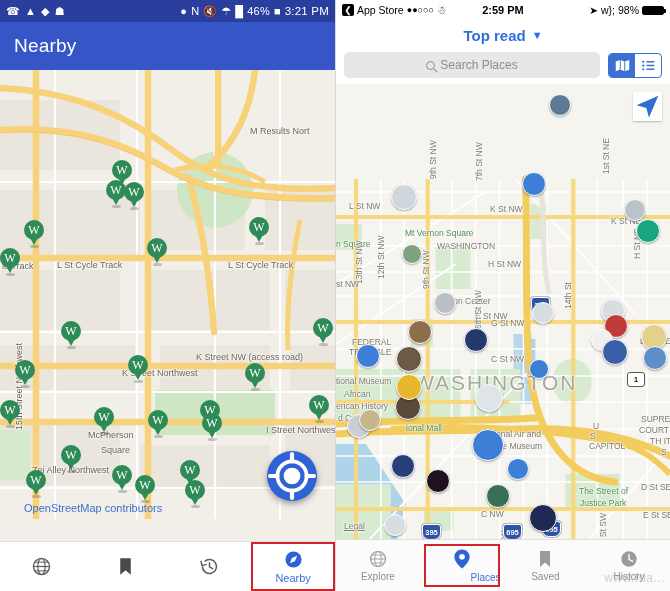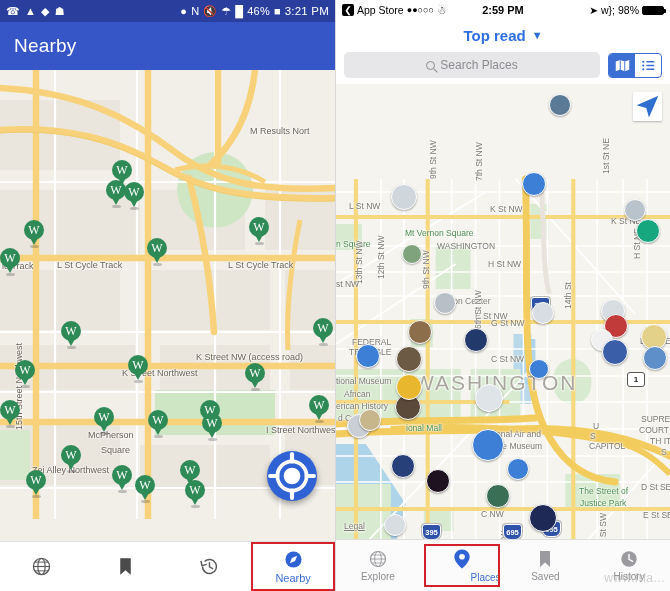--- a/index.html
+++ b/index.html
@@ -396,20 +396,21 @@
             <div class="tip"></div>
             <div class="shadow"></div>
           </div>
           <div class="wpin" style="left: 185px; top: 410px;">
             <div class="body">W</div>
             <div class="tip"></div>
             <div class="shadow"></div>
           </div>
         </div>
 
+      <div class="maplabel osm" style="left:24px; top:432px;">OpenStreetMap contributors</div>
 
       <div class="fab" style="right:18px; bottom:18px;">
         <svg width="24" height="24" viewBox="0 0 24 24">
           <circle cx="12" cy="12" r="4" fill="#fff"></circle>
           <circle cx="12" cy="12" r="7" fill="none" stroke="#fff" stroke-width="1.8"></circle>
           <g stroke="#fff" stroke-width="2" stroke-linecap="round">
             <line x1="12" y1="1.5" x2="12" y2="5"></line>
               <line x1="12" y1="19" x2="12" y2="22.5"></line>
             <line x1="1.5" y1="12" x2="5" y2="12"></line>
               <line x1="19" y1="12" x2="22.5" y2="12"></line>

